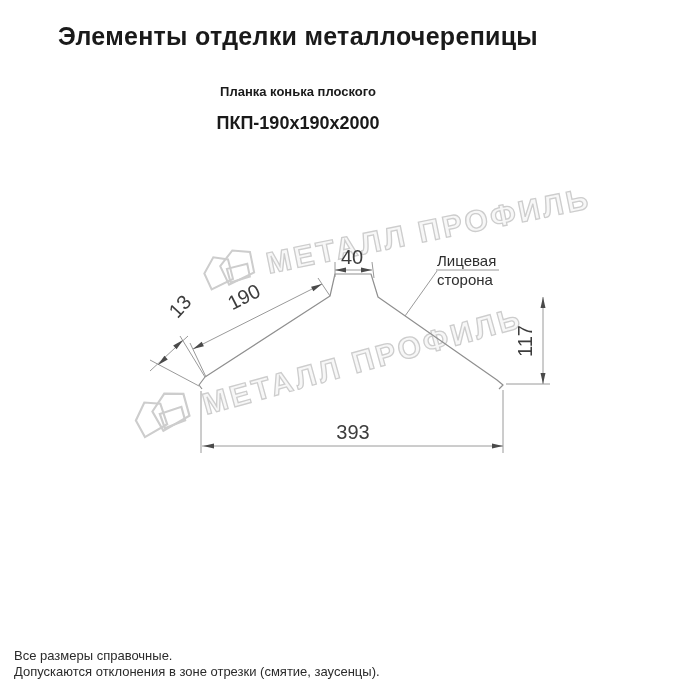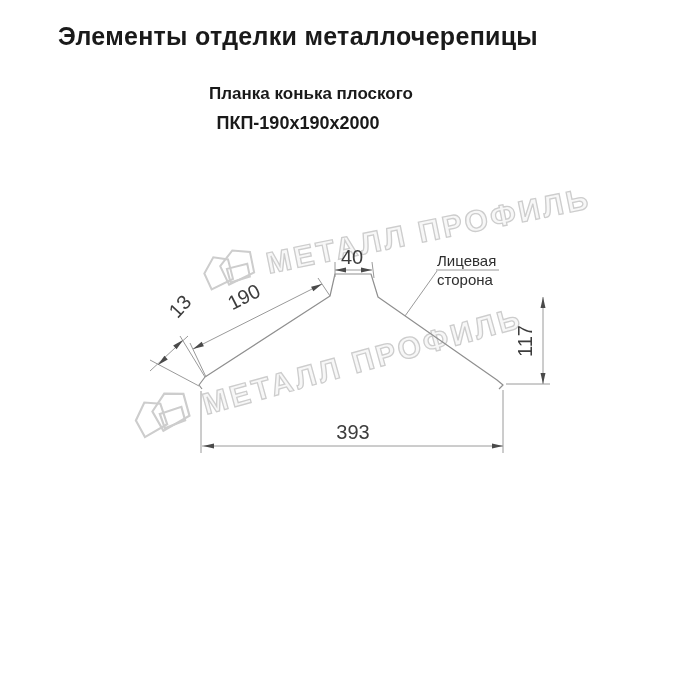--- a/index.html
+++ b/index.html
@@ -2,21 +2,21 @@
 <html><head>
 <meta charset="utf-8">
 <style>
   html,body{margin:0;padding:0;}
   body{
     width:700px;height:700px;position:relative;overflow:hidden;
     background:#ffffff;font-family:"Liberation Sans",sans-serif;
   }
   .hdr{position:absolute;left:0;width:596px;text-align:center;color:#1a1a1a;z-index:3;}
   .title{top:22px;font-size:25px;font-weight:bold;letter-spacing:.3px;}
-  .subtitle{top:84px;font-size:17px;font-weight:bold;padding-left:13px;}
+  .subtitle{top:84px;font-size:13px;font-weight:bold;}
   .code{top:113px;font-size:18px;font-weight:bold;}
   .footer{
     position:absolute;left:14px;top:648px;z-index:3;
     font-size:13px;line-height:16px;color:#2b2b2b;
   }
   .watermark{
     position:absolute;z-index:1;display:flex;align-items:center;gap:8px;
     white-space:nowrap;pointer-events:none;
   }
   .watermark .wm-text{
@@ -111,13 +111,15 @@
 
   <g>
     <line class="thin" x1="437" y1="271" x2="405" y2="316"></line>
     <line class="thin" x1="436" y1="270" x2="499" y2="270"></line>
     <text class="lbl" x="437" y="266">Лицевая</text>
     <text class="lbl" x="437" y="285">сторона</text>
   </g>
 </svg>
 
 <div class="footer">
+  <div>Все размеры справочные.</div>
+  <div>Допускаются отклонения в зоне отрезки (смятие, заусенцы).</div>
 </div>
 
 </body></html>

